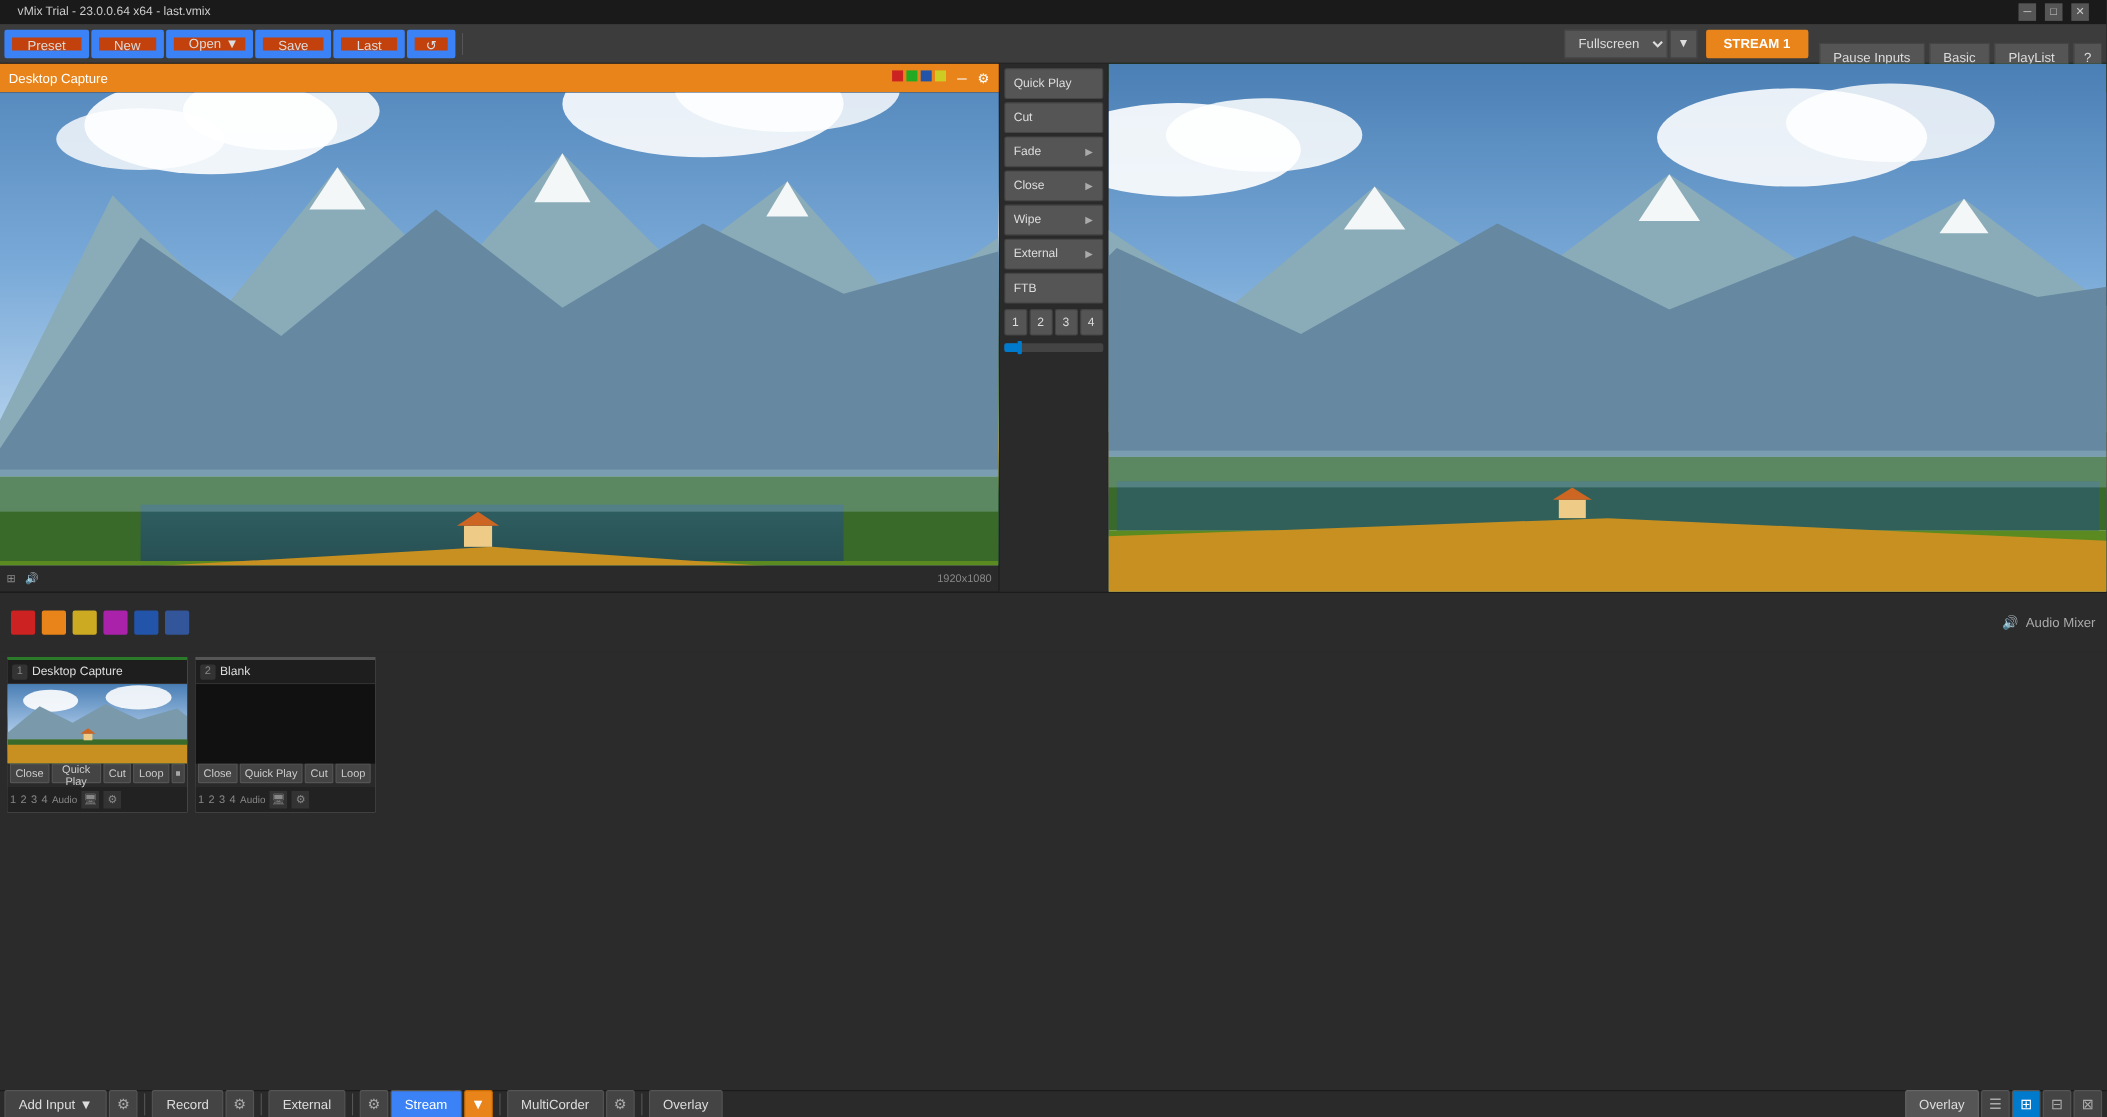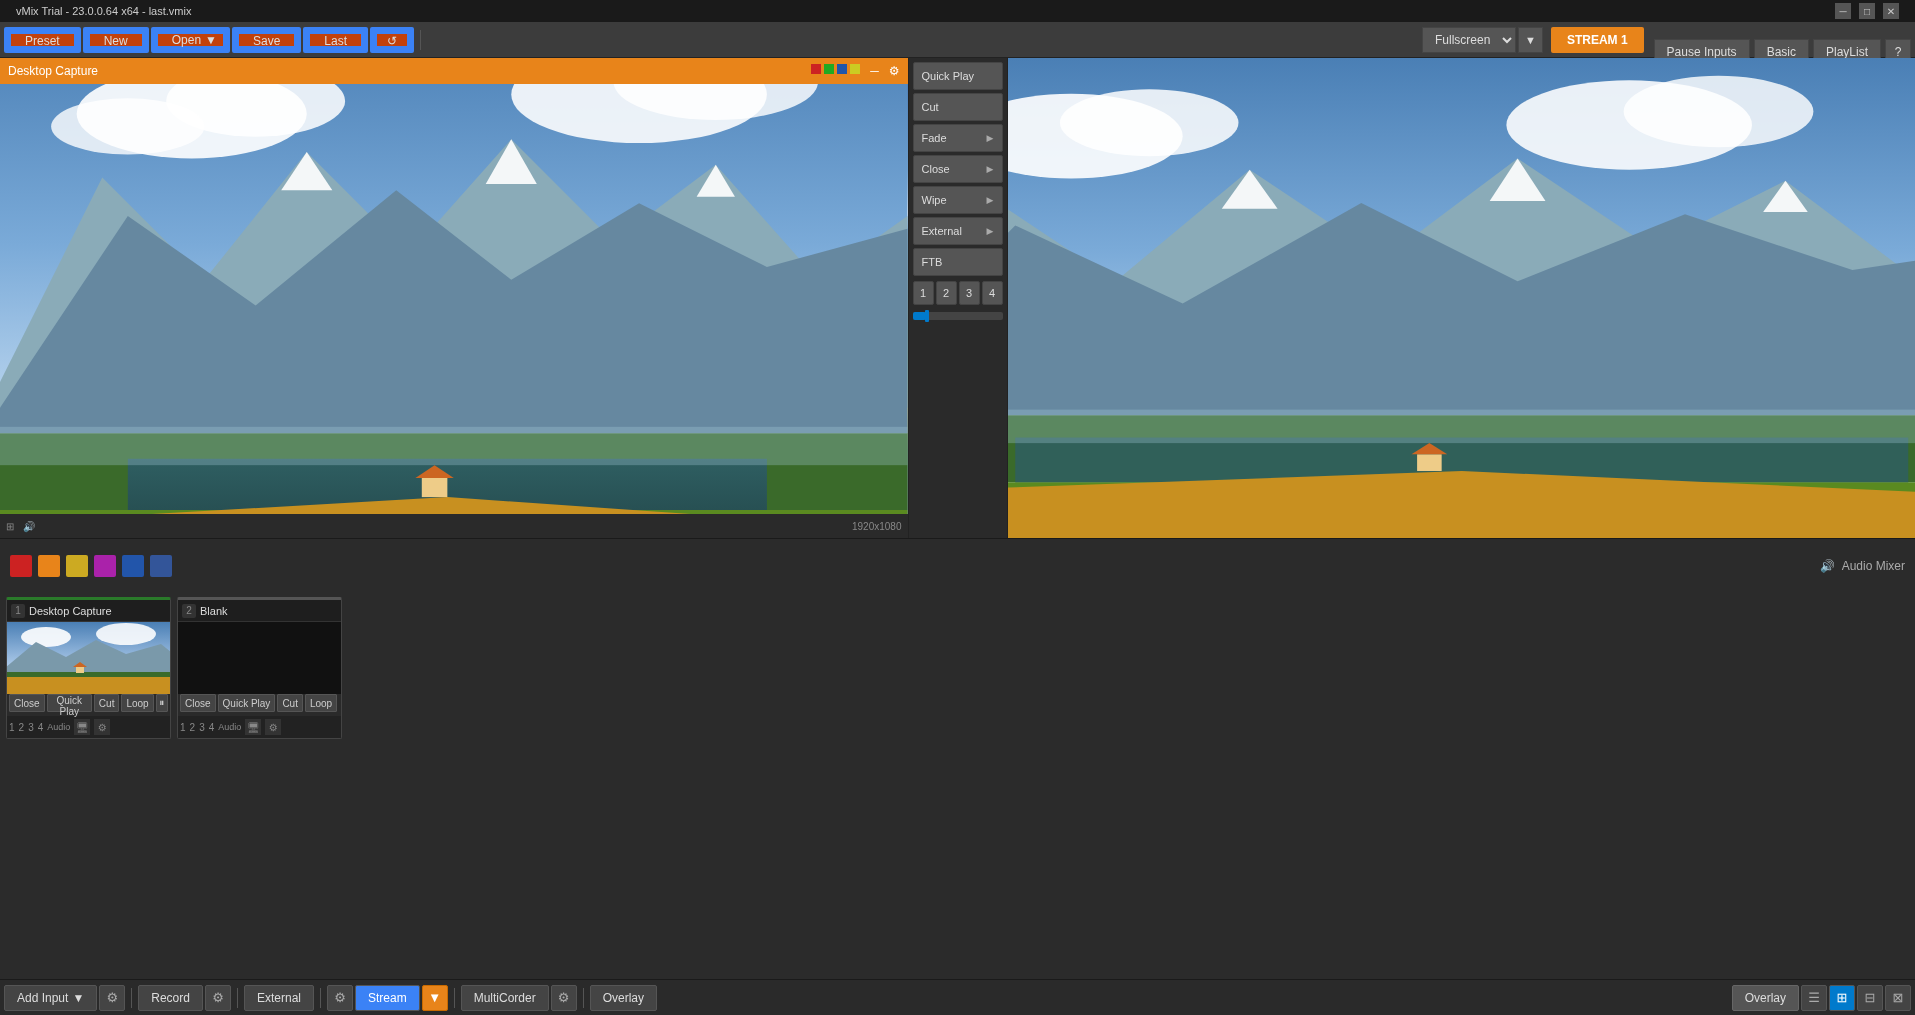--- a/index.html
+++ b/index.html
@@ -382,21 +382,21 @@
       background: #333;
       border: none;
       display: flex; align-items: center; justify-content: center;
       cursor: pointer;
       font-size: 10px;
       color: #888;
     }
 
     
     #bottom-toolbar {
-      height: 36px;
+      height: 24px;
       background: #2a2a2a;
       display: flex;
       align-items: center;
       padding: 0 4px;
       gap: 2px;
       border-top: 1px solid #1a1a1a;
       position: absolute;
       bottom: 0;
       width: 100%;
     }

